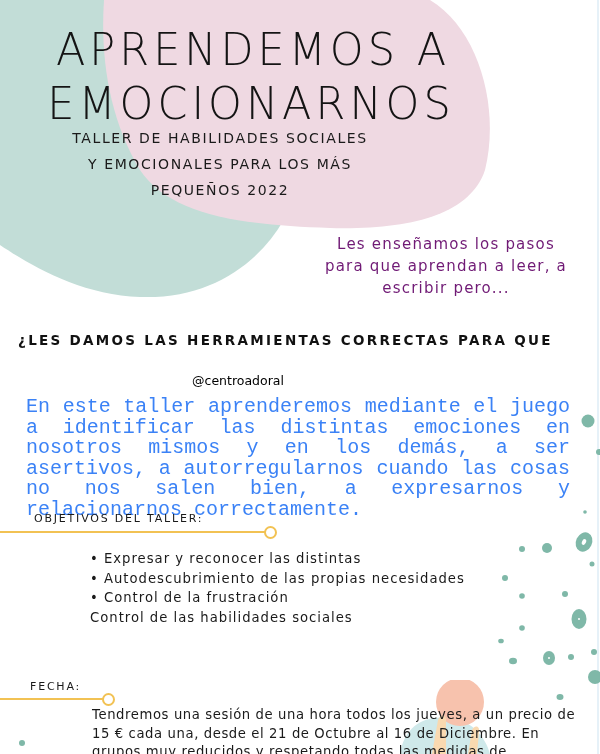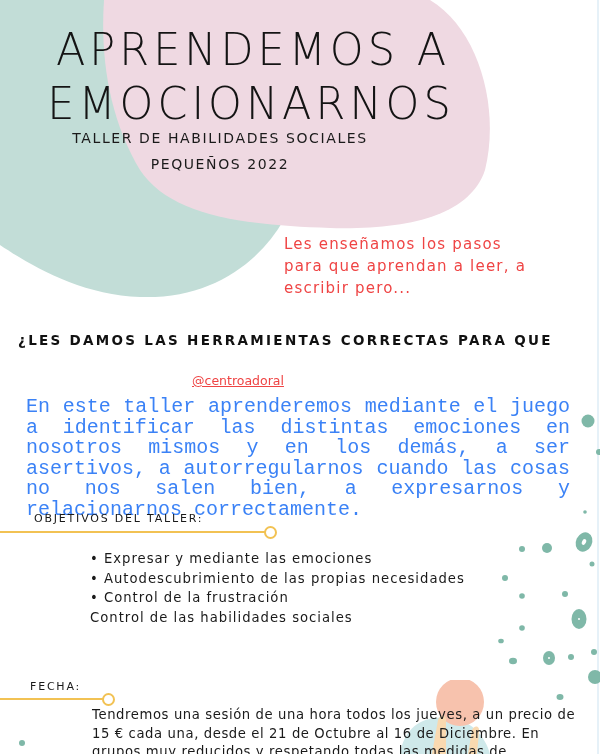--- a/index.html
+++ b/index.html
@@ -15,30 +15,30 @@
     font-size: 43px; letter-spacing: 4px; color: #141414; line-height: 1;
     transform: scaleY(1.05);
   }
   .title.l1 { top: 28px; left: 8px; }
   .title.l2 { top: 82px; left: 6px; }
   .subtitle {
     position: absolute; top: 125px; left: 30px; width: 380px; text-align: center;
     font-size: 14px; letter-spacing: 1.6px; line-height: 26px; color: #1a1a1a;
   }
   .teaser {
-    position: absolute; top: 233px; right: 16px; width: 300px; text-align: left;
-    font-size: 15px; letter-spacing: 1.2px; line-height: 22px; color: #ef4444;
+    position: absolute; top: 233px; right: 4px; width: 300px; text-align: center;
+    font-size: 15px; letter-spacing: 1.2px; line-height: 22px; color: #701a75;
   }
   .question {
     position: absolute; top: 332px; left: 18px; width: 540px; 
     font-weight: bold; font-size: 13.5px; letter-spacing: 2.3px; line-height: 16px; color: #111;
   }
   .handle {
     position: absolute; top: 373px; left: 0; width: 476px; text-align: center;
-    font-size: 12.5px; color: #ef4444; text-decoration: underline;
+    font-size: 12.5px; color: #000000;
   }
   .intro {
     position: absolute; top: 397px; left: 26px; width: 544px;
     font-family: Liberation Mono, monospace; font-size: 20px; line-height: 20.5px;
     color: #3b82f6; text-align: justify; text-align-last: left;
   }
   .section-head {
     position: absolute; font-size: 11px; letter-spacing: 1.8px; color: #1a1a1a;
   }
   .accent-line { position: absolute; height: 2px; background: #f2c253; }
@@ -63,20 +63,21 @@
   <path d="M104,0 L430,0 C480,30 500,110 485,170 C470,215 410,230 330,228 C240,225 170,215 140,170 C110,120 100,60 104,0 Z" fill="#efd9e2"></path>
 </svg>
 
 <div class="right-rule"></div>
 
 <div class="title l1">APRENDEMOS A</div>
 <div class="title l2">EMOCIONARNOS</div>
 
 <div class="subtitle">
   <div>TALLER DE HABILIDADES SOCIALES</div>
+  <div>Y EMOCIONALES PARA LOS MÁS</div>
   <div>PEQUEÑOS 2022</div>
 </div>
 
 <div class="teaser">
   <div>Les enseñamos los pasos</div>
   <div>para que aprendan a leer, a</div>
   <div>escribir pero...</div>
 </div>
 
 <div class="question">
@@ -85,21 +86,21 @@
 
 <div class="handle">@centroadoral</div>
 
 <div class="intro">En este taller aprenderemos mediante el juego a identificar las distintas emociones en nosotros mismos y en los demás, a ser asertivos, a autorregularnos cuando las cosas no nos salen bien, a expresarnos y relacionarnos correctamente.</div>
 
 <div class="section-head" style="top:512px;left:34px;">OBJETIVOS DEL TALLER:</div>
 <div class="accent-line" style="top:531px;left:0;width:266px;"></div>
 <div class="accent-ring" style="top:526px;left:264px;"></div>
 
 <div class="obj-list">
-  <div>• Expresar y mediante las emociones</div>
+  <div>• Expresar y reconocer las distintas</div>
   <div>• Autodescubrimiento de las propias necesidades</div>
   <div>• Control de la frustración</div>
   <div>Control de las habilidades sociales</div>
 </div>
 
 <div class="section-head" style="top:680px;left:30px;">FECHA:</div>
 <div class="accent-line" style="top:698px;left:0;width:104px;"></div>
 <div class="accent-ring" style="top:693px;left:102px;"></div>
 
 <svg class="illus" width="160" height="74" viewBox="0 0 160 74">

